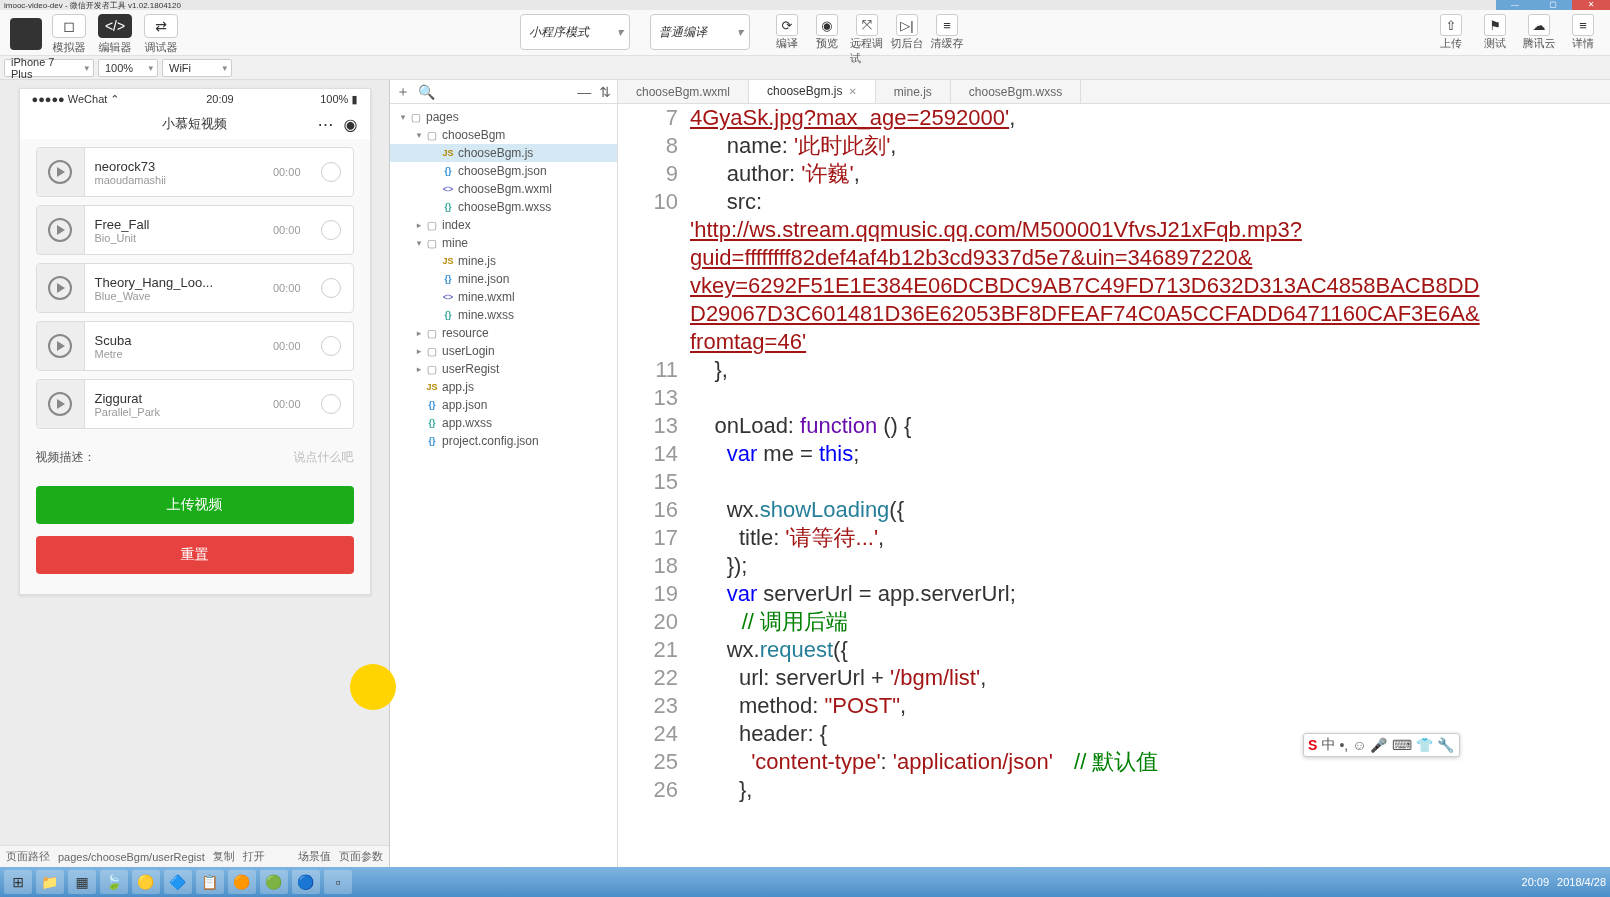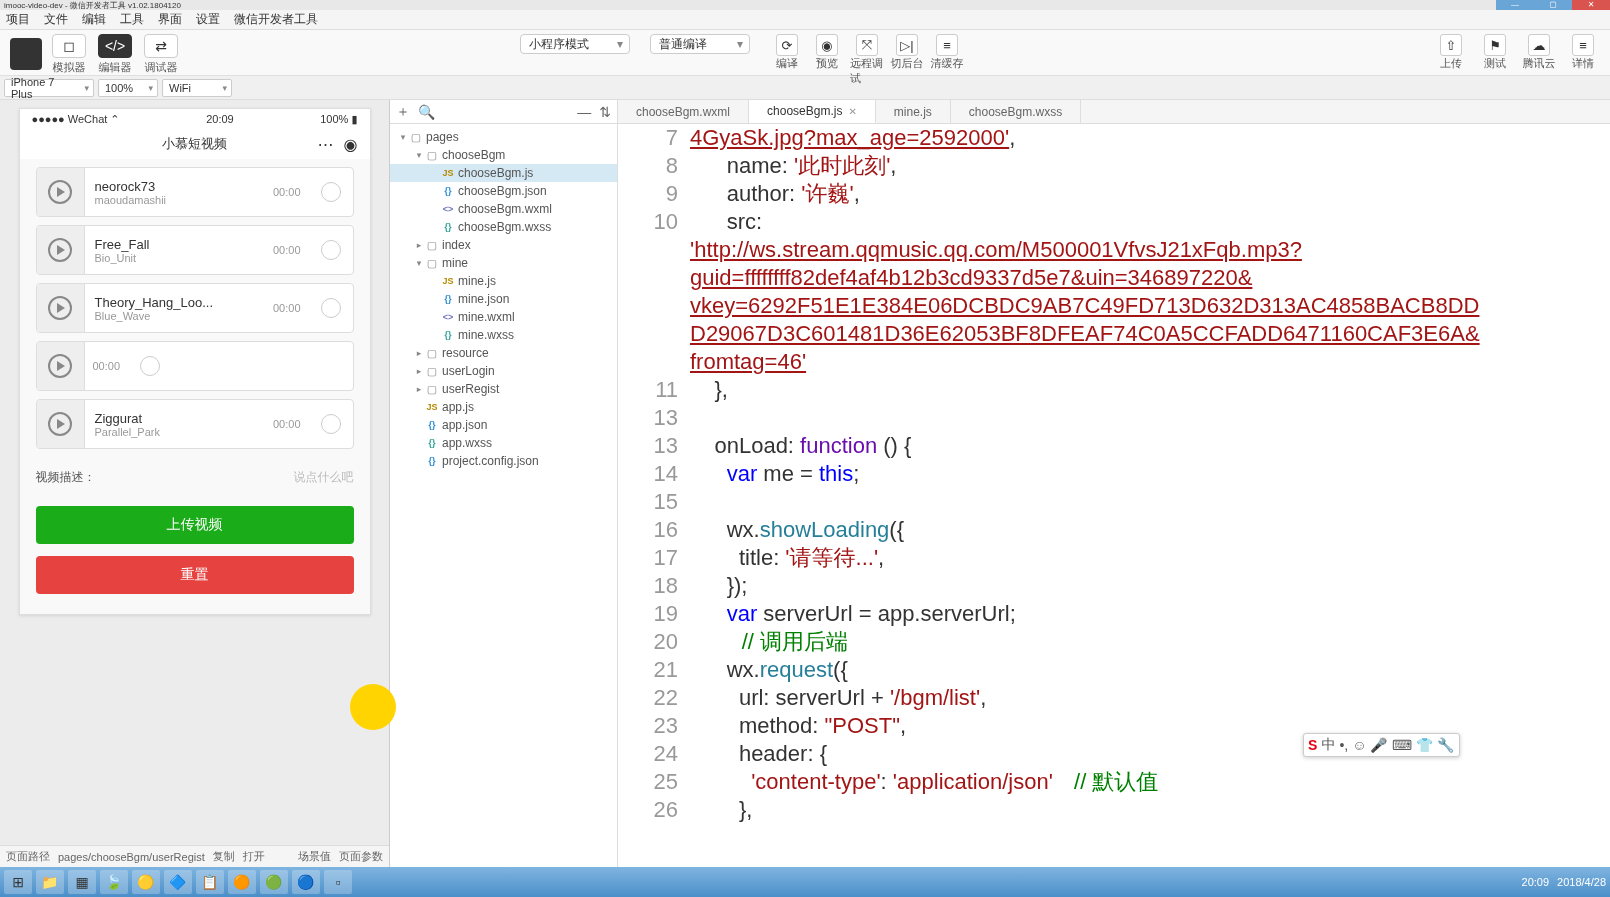--- a/index.html
+++ b/index.html
@@ -16,21 +16,21 @@
 .menu-bar span { cursor: default; }
 
 
 .toolbar { height: 46px; background: #f9f9f9; display: flex; align-items: flex-start; padding: 4px 6px; border-bottom: 1px solid #e0e0e0; position: relative; }
 .tb-left { display: flex; gap: 0; }
 .tb-item { display: flex; flex-direction: column; align-items: center; width: 46px; }
 .tb-btn { width: 34px; height: 24px; border: 1px solid #ccc; border-radius: 4px; background: #fff; display: flex; align-items: center; justify-content: center; margin-bottom: 2px; font-size: 14px; }
 .tb-btn.dark { background: #333; color: #fff; border-color: #333; }
 .tb-label { font-size: 11px; color: #555; }
 .tb-center { position: absolute; left: 520px; top: 4px; display: flex; align-items: flex-start; gap: 20px; }
-.tb-select { border: 1px solid #ccc; border-radius: 4px; background: #fff; padding: 2px 24px 2px 8px; font-size: 12px; height: 20px; display: flex; align-items: center; position: relative; }
+.tb-select { border: 1px solid #ccc; border-radius: 4px; background: #fff; padding: 2px 24px 2px 8px; font-size: 12px; height: 36px; display: flex; align-items: center; position: relative; font-style: italic; }
 .tb-select::after { content: "▾"; position: absolute; right: 6px; color: #888; }
 .tb-icon-group { display: flex; gap: 6px; align-items: flex-start; }
 .tb-icon-item { display: flex; flex-direction: column; align-items: center; width: 34px; }
 .tb-icon { width: 22px; height: 22px; border: 1px solid #ccc; border-radius: 3px; background: #fff; display: flex; align-items: center; justify-content: center; font-size: 13px; }
 .tb-right { position: absolute; right: 10px; top: 4px; display: flex; gap: 10px; }
 
 
 .sub-toolbar { height: 24px; background: #f0f0f0; border-bottom: 1px solid #ddd; display: flex; align-items: center; padding: 0 4px; gap: 4px; }
 .sub-select { border: 1px solid #ccc; background: #fff; padding: 1px 20px 1px 6px; font-size: 11px; height: 18px; display: flex; align-items: center; position: relative; border-radius: 2px; }
 .sub-select::after { content: "▾"; position: absolute; right: 4px; font-size: 9px; color: #888; }
@@ -132,29 +132,20 @@
 <div class="app">
 
   <div class="title-bar">imooc-video-dev - 微信开发者工具 v1.02.1804120</div>
 
   <div class="win-ctrl">
     <div class="win-min">—</div>
     <div class="win-max">▢</div>
     <div class="win-close">✕</div>
   </div>
 
-  <div class="menu-bar" id="menu-bar">
-      <span>项目</span>
-      <span>文件</span>
-      <span>编辑</span>
-      <span>工具</span>
-      <span>界面</span>
-      <span>设置</span>
-      <span>微信开发者工具</span>
-    </div>
 
   <div class="toolbar">
     <div class="avatar-box"></div>
     <div class="tb-left" id="tb-left">
         <div class="tb-item">
           <div class="tb-btn">◻</div>
           <div class="tb-label">模拟器</div>
         </div>
         <div class="tb-item">
           <div class="tb-btn dark">&lt;/&gt;</div>
@@ -272,20 +263,24 @@
                   <span class="music-artist">Blue_Wave</span>
                 </div>
                 <span class="music-time">00:00</span>
                 <div class="music-radio"></div>
               </div>
               <div class="music-item">
                 <div class="music-play">
                   <div class="play-circle">
                     <div class="play-tri"></div>
                   </div>
+                </div>
+                <div class="music-info">
+                  <span class="music-title">Scuba</span>
+                  <span class="music-artist">Metre</span>
                 </div>
                 <span class="music-time">00:00</span>
                 <div class="music-radio"></div>
               </div>
               <div class="music-item">
                 <div class="music-play">
                   <div class="play-circle">
                     <div class="play-tri"></div>
                   </div>
                 </div>

